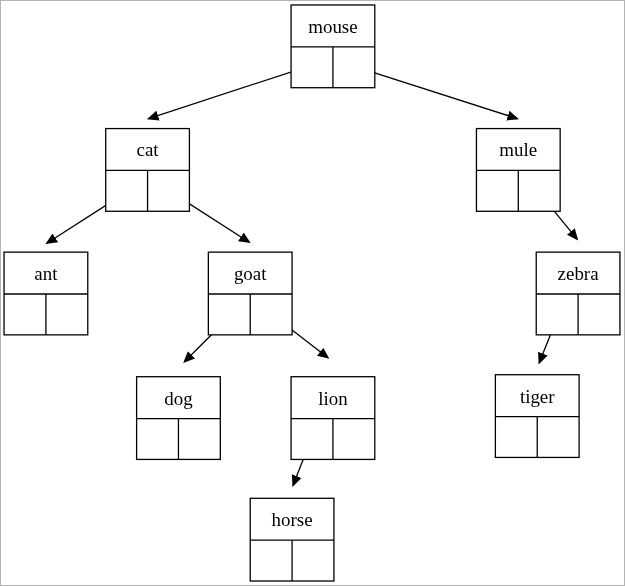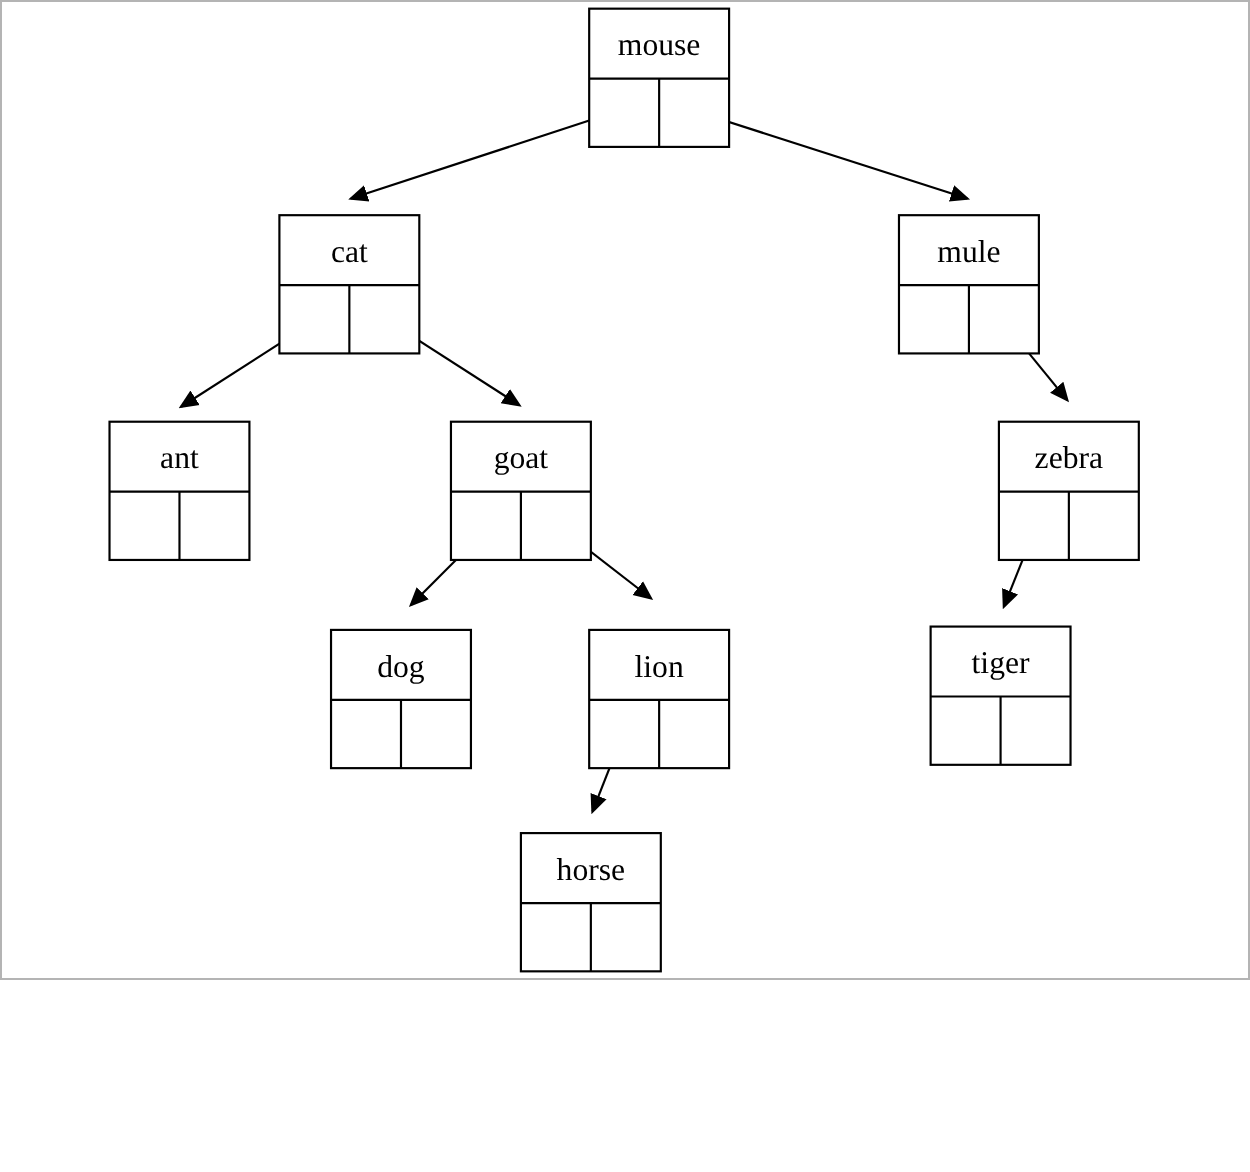--- a/index.html
+++ b/index.html
@@ -3,21 +3,21 @@
 <meta charset="utf-8">
 <style>
   html, body {
     margin: 0;
     padding: 0;
     background: #ffffff;
   }
   .canvas {
     position: relative;
     width: 625px;
-    height: 490px;
+    height: 586px;
     box-sizing: border-box;
     border: 1px solid #b4b4b4;
     background: #ffffff;
     overflow: hidden;
     text-decoration: underline;
   }
   svg.tree {
     display: block;
     width: 100%;
     height: 100%;

